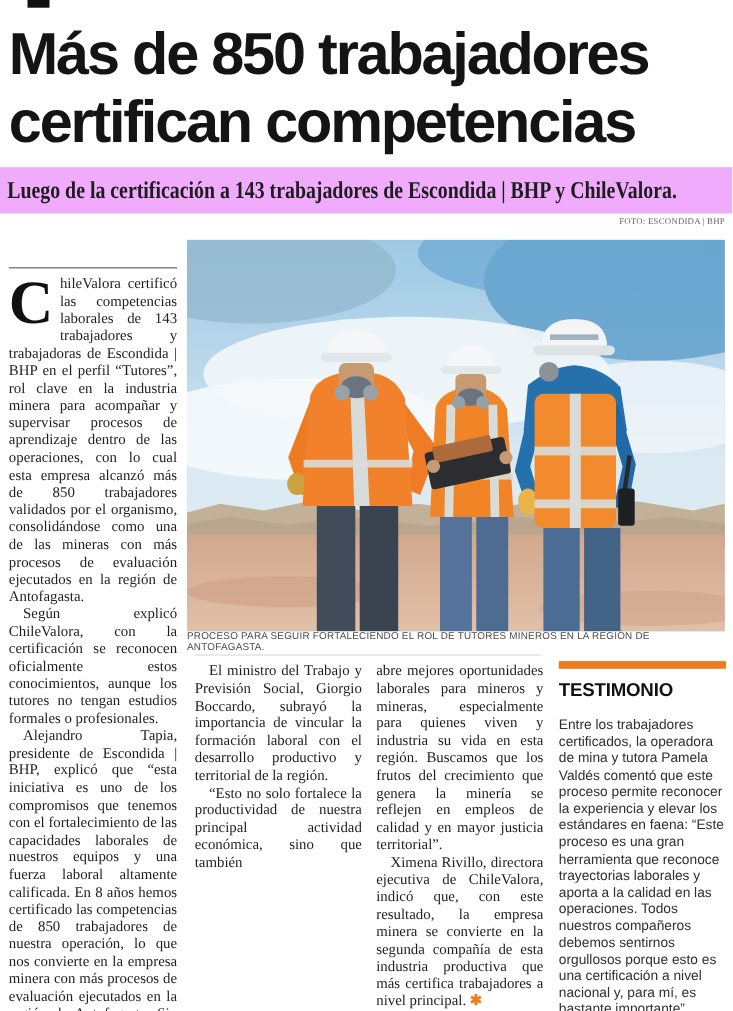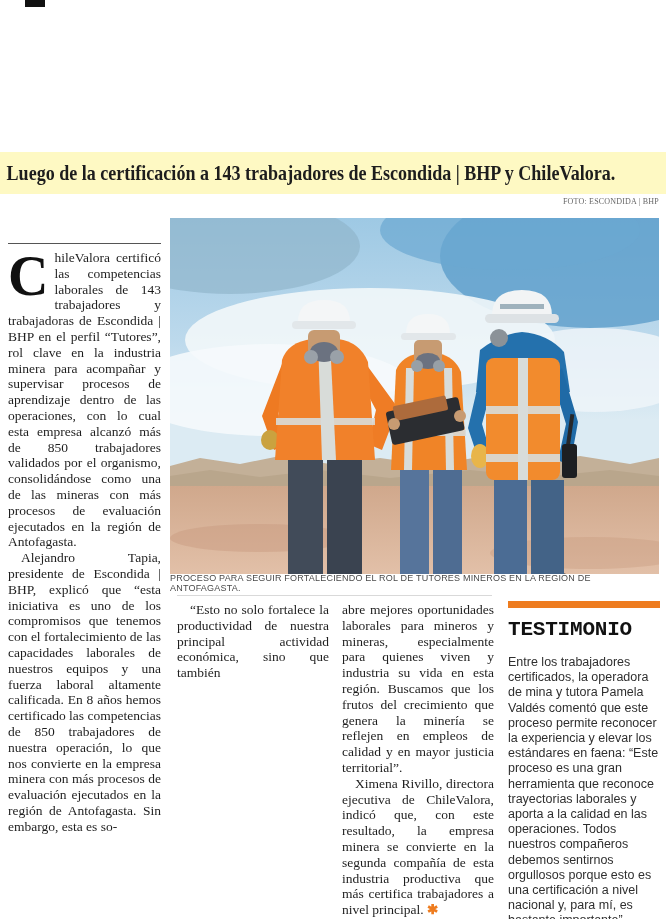--- a/index.html
+++ b/index.html
@@ -48,35 +48,39 @@
   .colrule{position:absolute;left:177px;top:595px;width:315px;height:1px;background:#d9d9d9;}
 
   .dropcap{float:left;font-family:"Liberation Serif",serif;font-weight:bold;
            font-size:56px;line-height:46px;color:#111;margin:3px 6px 0 0;}
 
   .endmark{color:#ef8222;font-weight:bold;}
 
   
   .testimonio{position:absolute;left:508px;top:601px;width:152px;}
   .testimonio .bar{width:152px;height:7px;}
-  .testimonio h2{margin:10px 0 0 0;font-family:Liberation Mono, monospace;
-                 font-size:21px;letter-spacing:-.2px;color:#111;}
+  .testimonio h2{margin:10px 0 0 0;font-family:Liberation Sans, sans-serif;
+                 font-size:17px;letter-spacing:-.2px;color:#111;}
   .testimonio .tbody{margin-top:14px;font-family:"Liberation Sans",sans-serif;
                      font-size:12.5px;line-height:15.2px;color:#2f2f2f;}
   .testimonio .tbody p{margin:0;}
 </style>
 </head>
 <body>
 
 <div id="page">
 
   <div class="cropmark"></div>
 
-
-  <div class="subhead-band" style="background: #fef9c3;">
+  <h1 class="headline" style="margin:0;">
+    <div>Más de 850 trabajadores</div>
+    <div>certifican competencias</div>
+  </h1>
+
+  <div class="subhead-band" style="background: #f0abfc;">
     <span class="subhead-text">Luego de la certificación a 143 trabajadores de Escondida | BHP y ChileValora.</span>
   </div>
 
   <div class="credit">FOTO: ESCONDIDA | BHP</div>
 
 
   <div class="photo">
     <svg viewBox="0 0 489 356">
       <defs>
         <linearGradient id="skyGrad" x1="0" y1="0" x2="0" y2="1">
@@ -166,26 +170,28 @@
     </svg>
   </div>
 
   <div class="caption">PROCESO PARA SEGUIR FORTALECIENDO EL ROL DE TUTORES MINEROS EN LA REGIÓN DE ANTOFAGASTA.</div>
 
   <div class="colrule"></div>
 
   <div class="col" id="col1">
     <p><span class="dropcap">C</span><span>hileValora certificó las competencias laborales de 143 trabajadores y trabajadoras de Escondida | BHP en el perfil “Tutores”, rol clave en la industria minera para acompañar y supervisar procesos de aprendizaje dentro de las operaciones, con lo cual esta empresa alcanzó más de 850 trabajadores validados por el organismo, consolidándose como una de las mineras con más procesos de evaluación ejecutados en la región de Antofagasta.</span></p>
     <div>
+        <p class="indent">Según explicó ChileValora, con la certificación se reconocen oficialmente estos conocimientos, aunque los tutores no tengan estudios formales o profesionales.</p>
         <p class="indent">Alejandro Tapia, presidente de Escondida | BHP, explicó que “esta iniciativa es uno de los compromisos que tenemos con el fortalecimiento de las capacidades laborales de nuestros equipos y una fuerza laboral altamente calificada. En 8 años hemos certificado las competencias de 850 trabajadores de nuestra operación, lo que nos convierte en la empresa minera con más procesos de evaluación ejecutados en la región de Antofagasta. Sin embargo, esta es so-</p>
       </div>
   </div>
 
   <div class="col" id="col2">
     <div>
+        <p class="indent">El ministro del Trabajo y Previsión Social, Giorgio Boccardo, subrayó la importancia de vincular la formación laboral con el desarrollo productivo y territorial de la región.</p>
         <p class="indent">“Esto no solo fortalece la productividad de nuestra principal actividad económica, sino que también</p>
       </div>
   </div>
 
   <div class="col" id="col3">
     <p>abre mejores oportunidades laborales para mineros y mineras, especialmente para quienes viven y industria su vida en esta región. Buscamos que los frutos del crecimiento que genera la minería se reflejen en empleos de calidad y en mayor justicia territorial”.</p>
     <p class="indent"><span>Ximena Rivillo, directora ejecutiva de ChileValora, indicó que, con este resultado, la empresa minera se convierte en la segunda compañía de esta industria productiva que más certifica trabajadores a nivel principal.</span> <span class="endmark" style="color: rgb(238, 124, 31);">✱</span></p>
   </div>
 
   <div class="testimonio">

